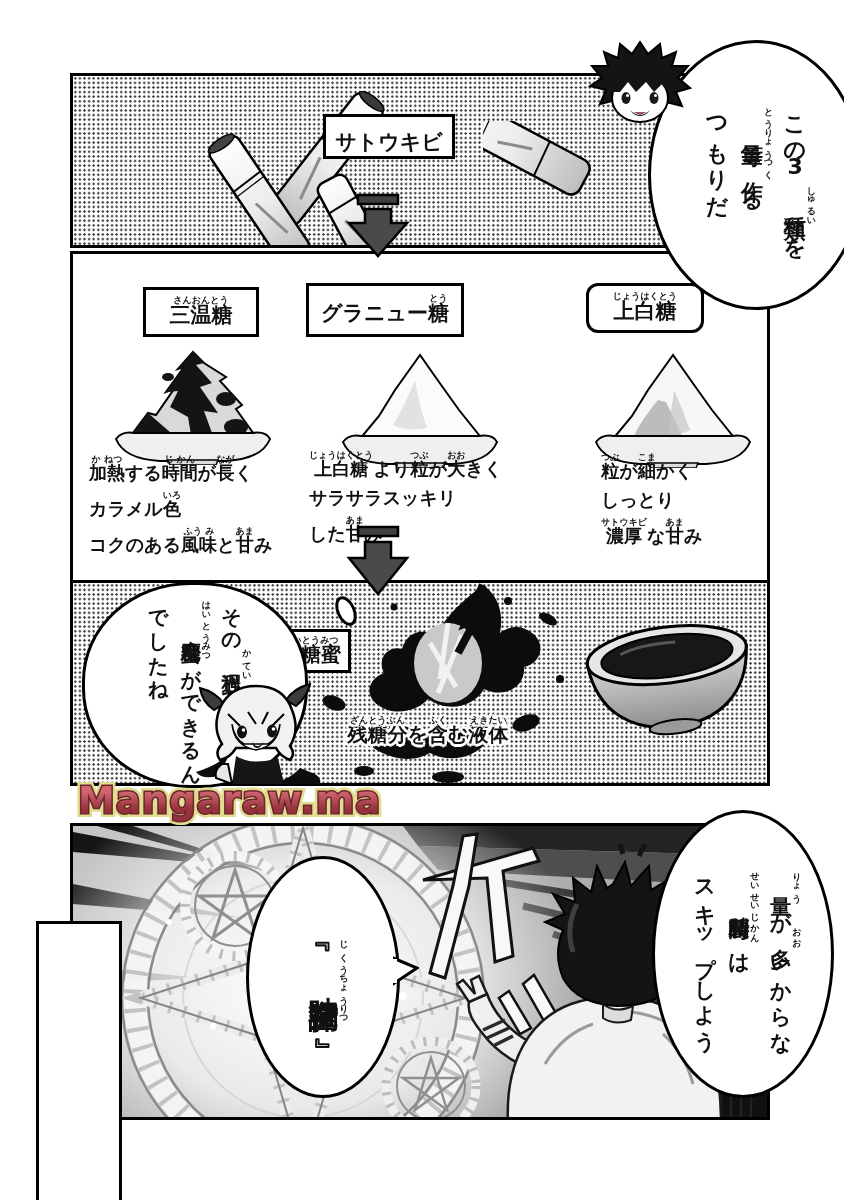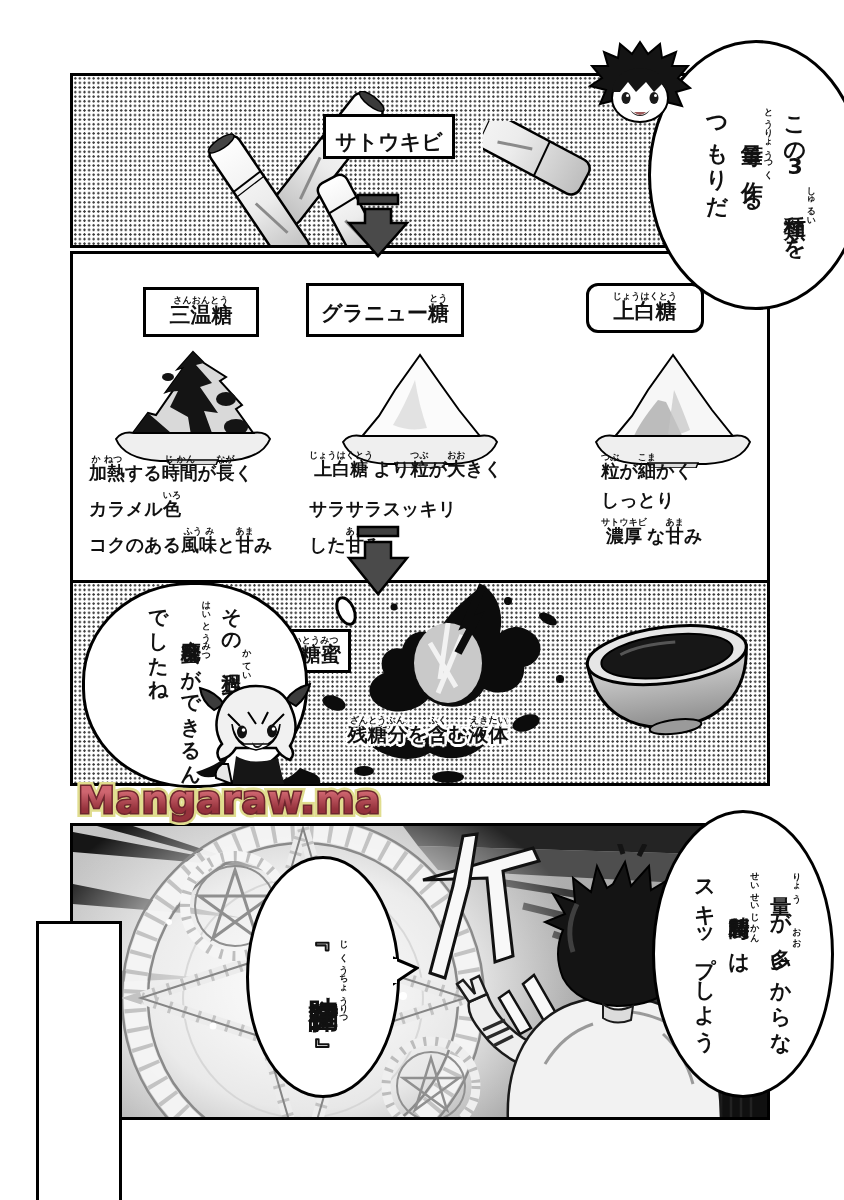--- a/index.html
+++ b/index.html
@@ -146,21 +146,21 @@
       <path d="M8,92 Q14,84 26,86 L144,86 Q158,84 162,92 Q154,112 118,114 L52,114 Q16,112 8,92 Z" fill="#efefef" stroke="#000" stroke-width="2"></path>
       <path d="M60,113 L110,113 108,118 62,118 Z" fill="#dcdcdc" stroke="#000" stroke-width="1.5"></path>
     </svg>
 
     <div class="abs" style="left:16px;top:200px;width:240px;font-size:18px;font-weight:700;">
       <div class="hline" style="margin-bottom:5px;"><ruby><span>加熱</span><rt>か ねつ</rt></ruby><ruby><span>する</span><rt></rt></ruby><ruby><span>時間</span><rt>じ かん</rt></ruby><ruby><span>が</span><rt></rt></ruby><ruby><span>長</span><rt>なが</rt></ruby><ruby><span>く</span><rt></rt></ruby></div>
       <div class="hline" style="margin-bottom:5px;"><ruby><span>カラメル</span><rt></rt></ruby><ruby><span>色</span><rt>いろ</rt></ruby></div>
       <div class="hline"><ruby><span>コクのある</span><rt></rt></ruby><ruby><span>風味</span><rt>ふう み</rt></ruby><ruby><span>と</span><rt></rt></ruby><ruby><span>甘</span><rt>あま</rt></ruby><ruby><span>み</span><rt></rt></ruby></div>
     </div>
     <div class="abs" style="left:236px;top:196px;width:240px;font-size:18px;font-weight:700;">
-      <div class="hline" style="margin-bottom:16px;"><ruby><span>上白糖</span><rt>じょうはくとう</rt></ruby><ruby><span>より</span><rt></rt></ruby><ruby><span>粒</span><rt>つぶ</rt></ruby><ruby><span>が</span><rt></rt></ruby><ruby><span>大</span><rt>おお</rt></ruby><ruby><span>きく</span><rt></rt></ruby></div>
+      <div class="hline" style="margin-bottom:5px;"><ruby><span>上白糖</span><rt>じょうはくとう</rt></ruby><ruby><span>より</span><rt></rt></ruby><ruby><span>粒</span><rt>つぶ</rt></ruby><ruby><span>が</span><rt></rt></ruby><ruby><span>大</span><rt>おお</rt></ruby><ruby><span>きく</span><rt></rt></ruby></div>
       <div class="hline" style="margin-bottom:5px;"><ruby><span>サラサラスッキリ</span><rt></rt></ruby></div>
       <div class="hline"><ruby><span>した</span><rt></rt></ruby><ruby><span>甘</span><rt>あま</rt></ruby><ruby><span>み</span><rt></rt></ruby></div>
     </div>
     <div class="abs" style="left:528px;top:198px;width:170px;font-size:18px;font-weight:700;">
       <div class="hline" style="margin-bottom:5px;"><ruby><span>粒</span><rt>つぶ</rt></ruby><ruby><span>が</span><rt></rt></ruby><ruby><span>細</span><rt>こま</rt></ruby><ruby><span>かく</span><rt></rt></ruby></div>
       <div class="hline" style="margin-bottom:5px;"><ruby><span>しっとり</span><rt></rt></ruby></div>
       <div class="hline"><ruby><span>濃厚</span><rt>サトウキビ</rt></ruby><ruby><span>な</span><rt></rt></ruby><ruby><span>甘</span><rt>あま</rt></ruby><ruby><span>み</span><rt></rt></ruby></div>
     </div>
   </div>
 

